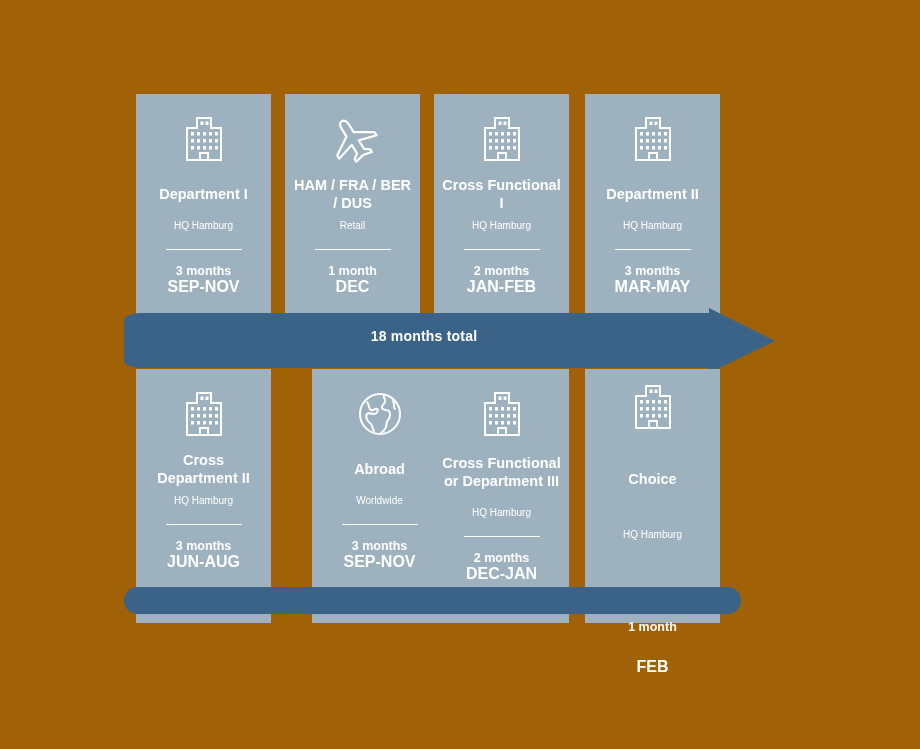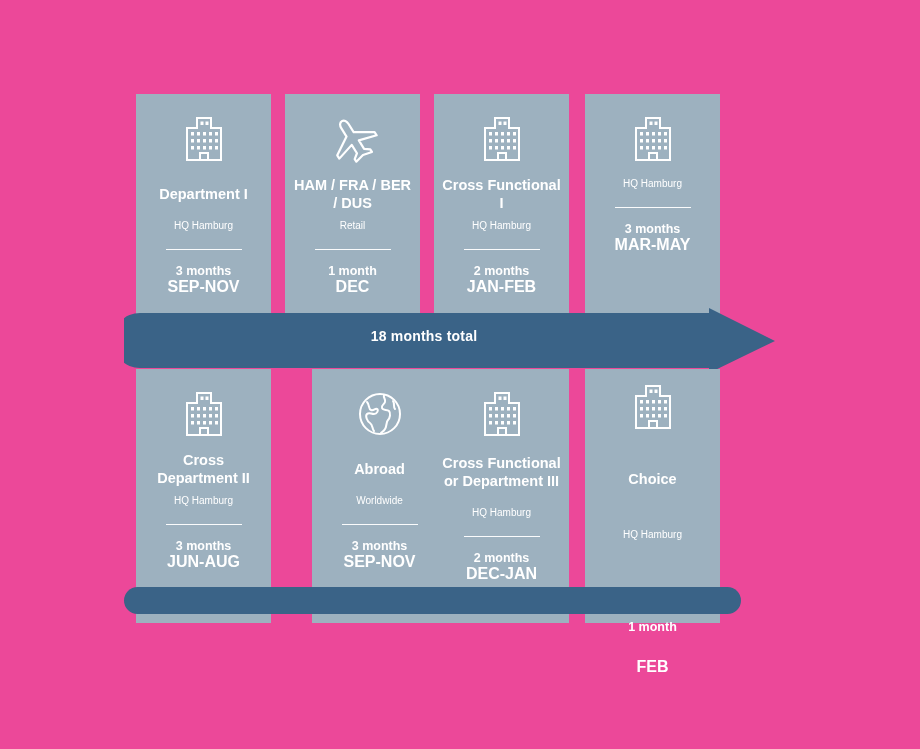--- a/index.html
+++ b/index.html
@@ -10,21 +10,21 @@
   body {
     width: 920px;
     height: 749px;
     font-family: "Liberation Sans", sans-serif;
     overflow: hidden;
   }
   #stage {
     position: relative;
     width: 920px;
     height: 749px;
-    background: #ec4899;
+    background: #a16207;
   }
 
   
   .card {
     position: absolute;
     width: 135px;
     background: #9db1bf;
     box-sizing: border-box;
     display: flex;
     flex-direction: column;
@@ -233,20 +233,21 @@
           <rect x="25" y="24" width="3" height="3.5" fill="#ffffff"></rect>
           <rect x="31" y="24" width="3" height="3.5" fill="#ffffff"></rect>
           <rect x="7" y="31" width="3" height="3.5" fill="#ffffff"></rect>
           <rect x="13" y="31" width="3" height="3.5" fill="#ffffff"></rect>
           <rect x="19" y="31" width="3" height="3.5" fill="#ffffff"></rect>
           <rect x="25" y="31" width="3" height="3.5" fill="#ffffff"></rect>
           <rect x="31" y="31" width="3" height="3.5" fill="#ffffff"></rect>
           <path d="M16 45 V38 H24 V45" stroke="#ffffff" stroke-width="2" fill="none"></path>
         </svg>
       </div>
+      <div class="card-title">Department II</div>
       <div class="card-subtitle">HQ Hamburg</div>
       <div class="divider"></div>
       <div class="card-duration">3 months</div>
       <div class="card-period">MAR-MAY</div>
     </div>
   </div>
 
   <svg class="arrow-bar" viewBox="0 0 651 65">
     <path d="M16 5 H585 V0 L651 33 L585 65 V60 H16 A14 14 0 0 1 16 5 Z" fill="#3a6387"></path>
   </svg>

